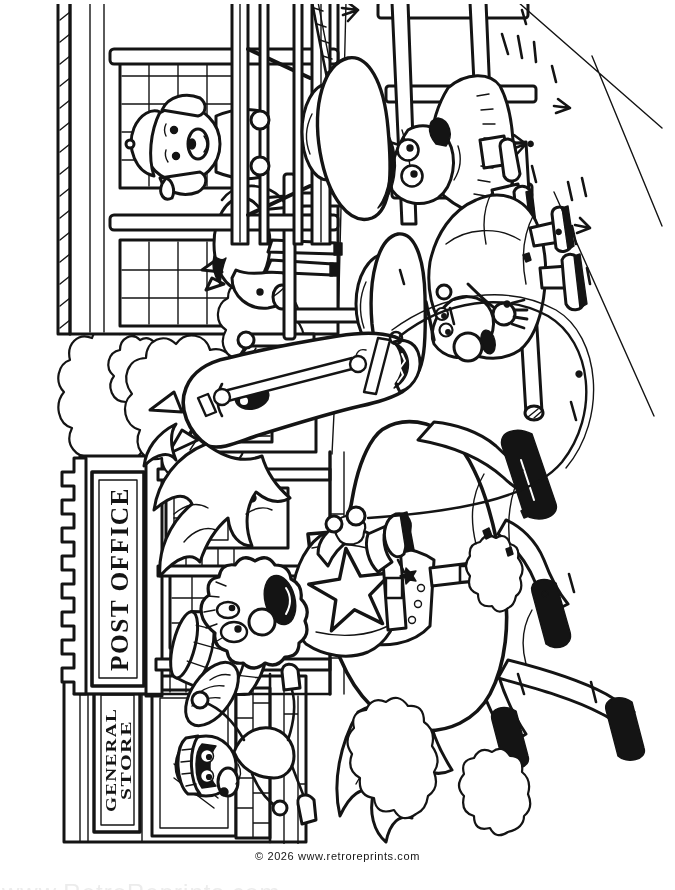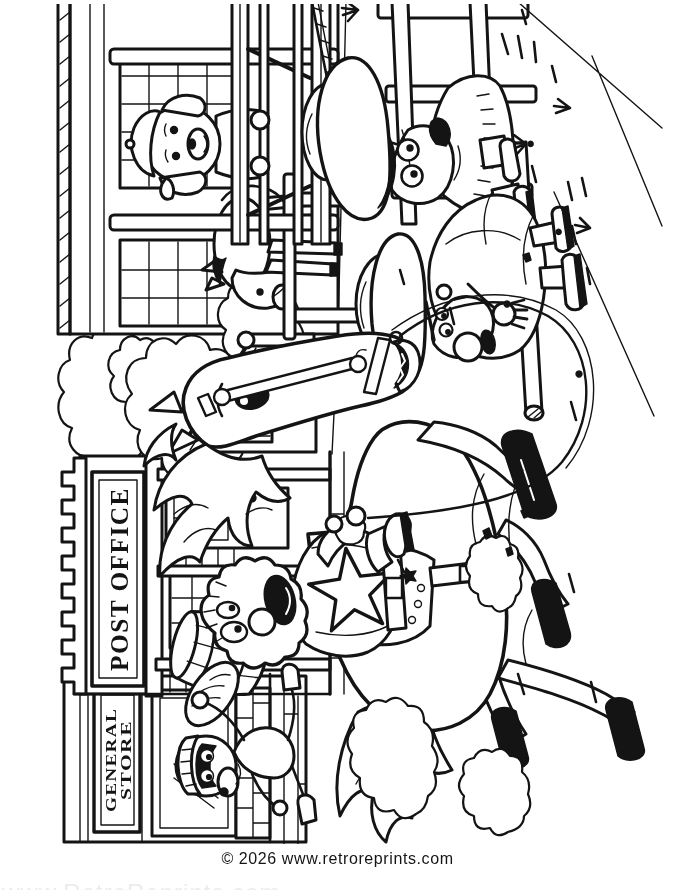--- a/index.html
+++ b/index.html
@@ -9,21 +9,21 @@
   
   .w{fill:#fff;stroke:#141414;stroke-width:3;stroke-linecap:round;stroke-linejoin:round}
   .w2{fill:#fff;stroke:#141414;stroke-width:2.2;stroke-linecap:round;stroke-linejoin:round}
   .l{fill:none;stroke:#141414;stroke-width:2.6;stroke-linecap:round;stroke-linejoin:round}
   .t{fill:none;stroke:#141414;stroke-width:1.4;stroke-linecap:round;stroke-linejoin:round}
   .b{fill:#141414;stroke:#141414;stroke-width:1.4;stroke-linejoin:round}
   .wt{fill:none;stroke:#fff;stroke-width:2;stroke-linecap:round}
   .sign-big{font-family:"Liberation Serif",serif;font-weight:bold;fill:#141414;letter-spacing:1.5px;}
   .sign-small{font-family:"Liberation Serif",serif;font-weight:bold;fill:#141414;letter-spacing:1px;}
   #watermark{position:absolute;left:2px;top:879px;font-size:24px;color:#ececec;letter-spacing:1px;white-space:nowrap;}
-  #copyright{position:absolute;left:50%;transform:translateX(-50%);top:850px;font-size:16px;color:#141414;letter-spacing:0.6px;white-space:nowrap;}
+  #copyright{position:absolute;left:50%;transform:translateX(-50%);top:850px;font-size:11px;color:#141414;letter-spacing:0.6px;white-space:nowrap;}
 </style>
 </head>
 <body>
 
 <div id="art-wrap">
 <svg width="840" height="608" viewBox="0 0 840 608" xmlns="http://www.w3.org/2000/svg">
 
   <g>
     <path class="w2" d="M372,70 C360,52 372,36 388,38 C384,20 400,8 416,16 C420,2 440,-2 452,8 C462,-2 480,2 484,14 C500,10 512,22 506,36 C520,40 522,56 510,64 C516,76 504,86 490,80 C484,92 466,94 458,84 C446,96 426,94 420,82 C404,92 386,88 384,74 C376,74 373,72 372,70 Z"></path>
     <path class="w2" d="M428,96 C418,82 428,68 442,70 C442,56 458,50 468,58 C476,48 492,52 494,64 C506,64 512,76 504,84 C510,94 500,104 488,100 C482,110 466,110 460,102 C448,110 432,108 428,96 Z"></path>

